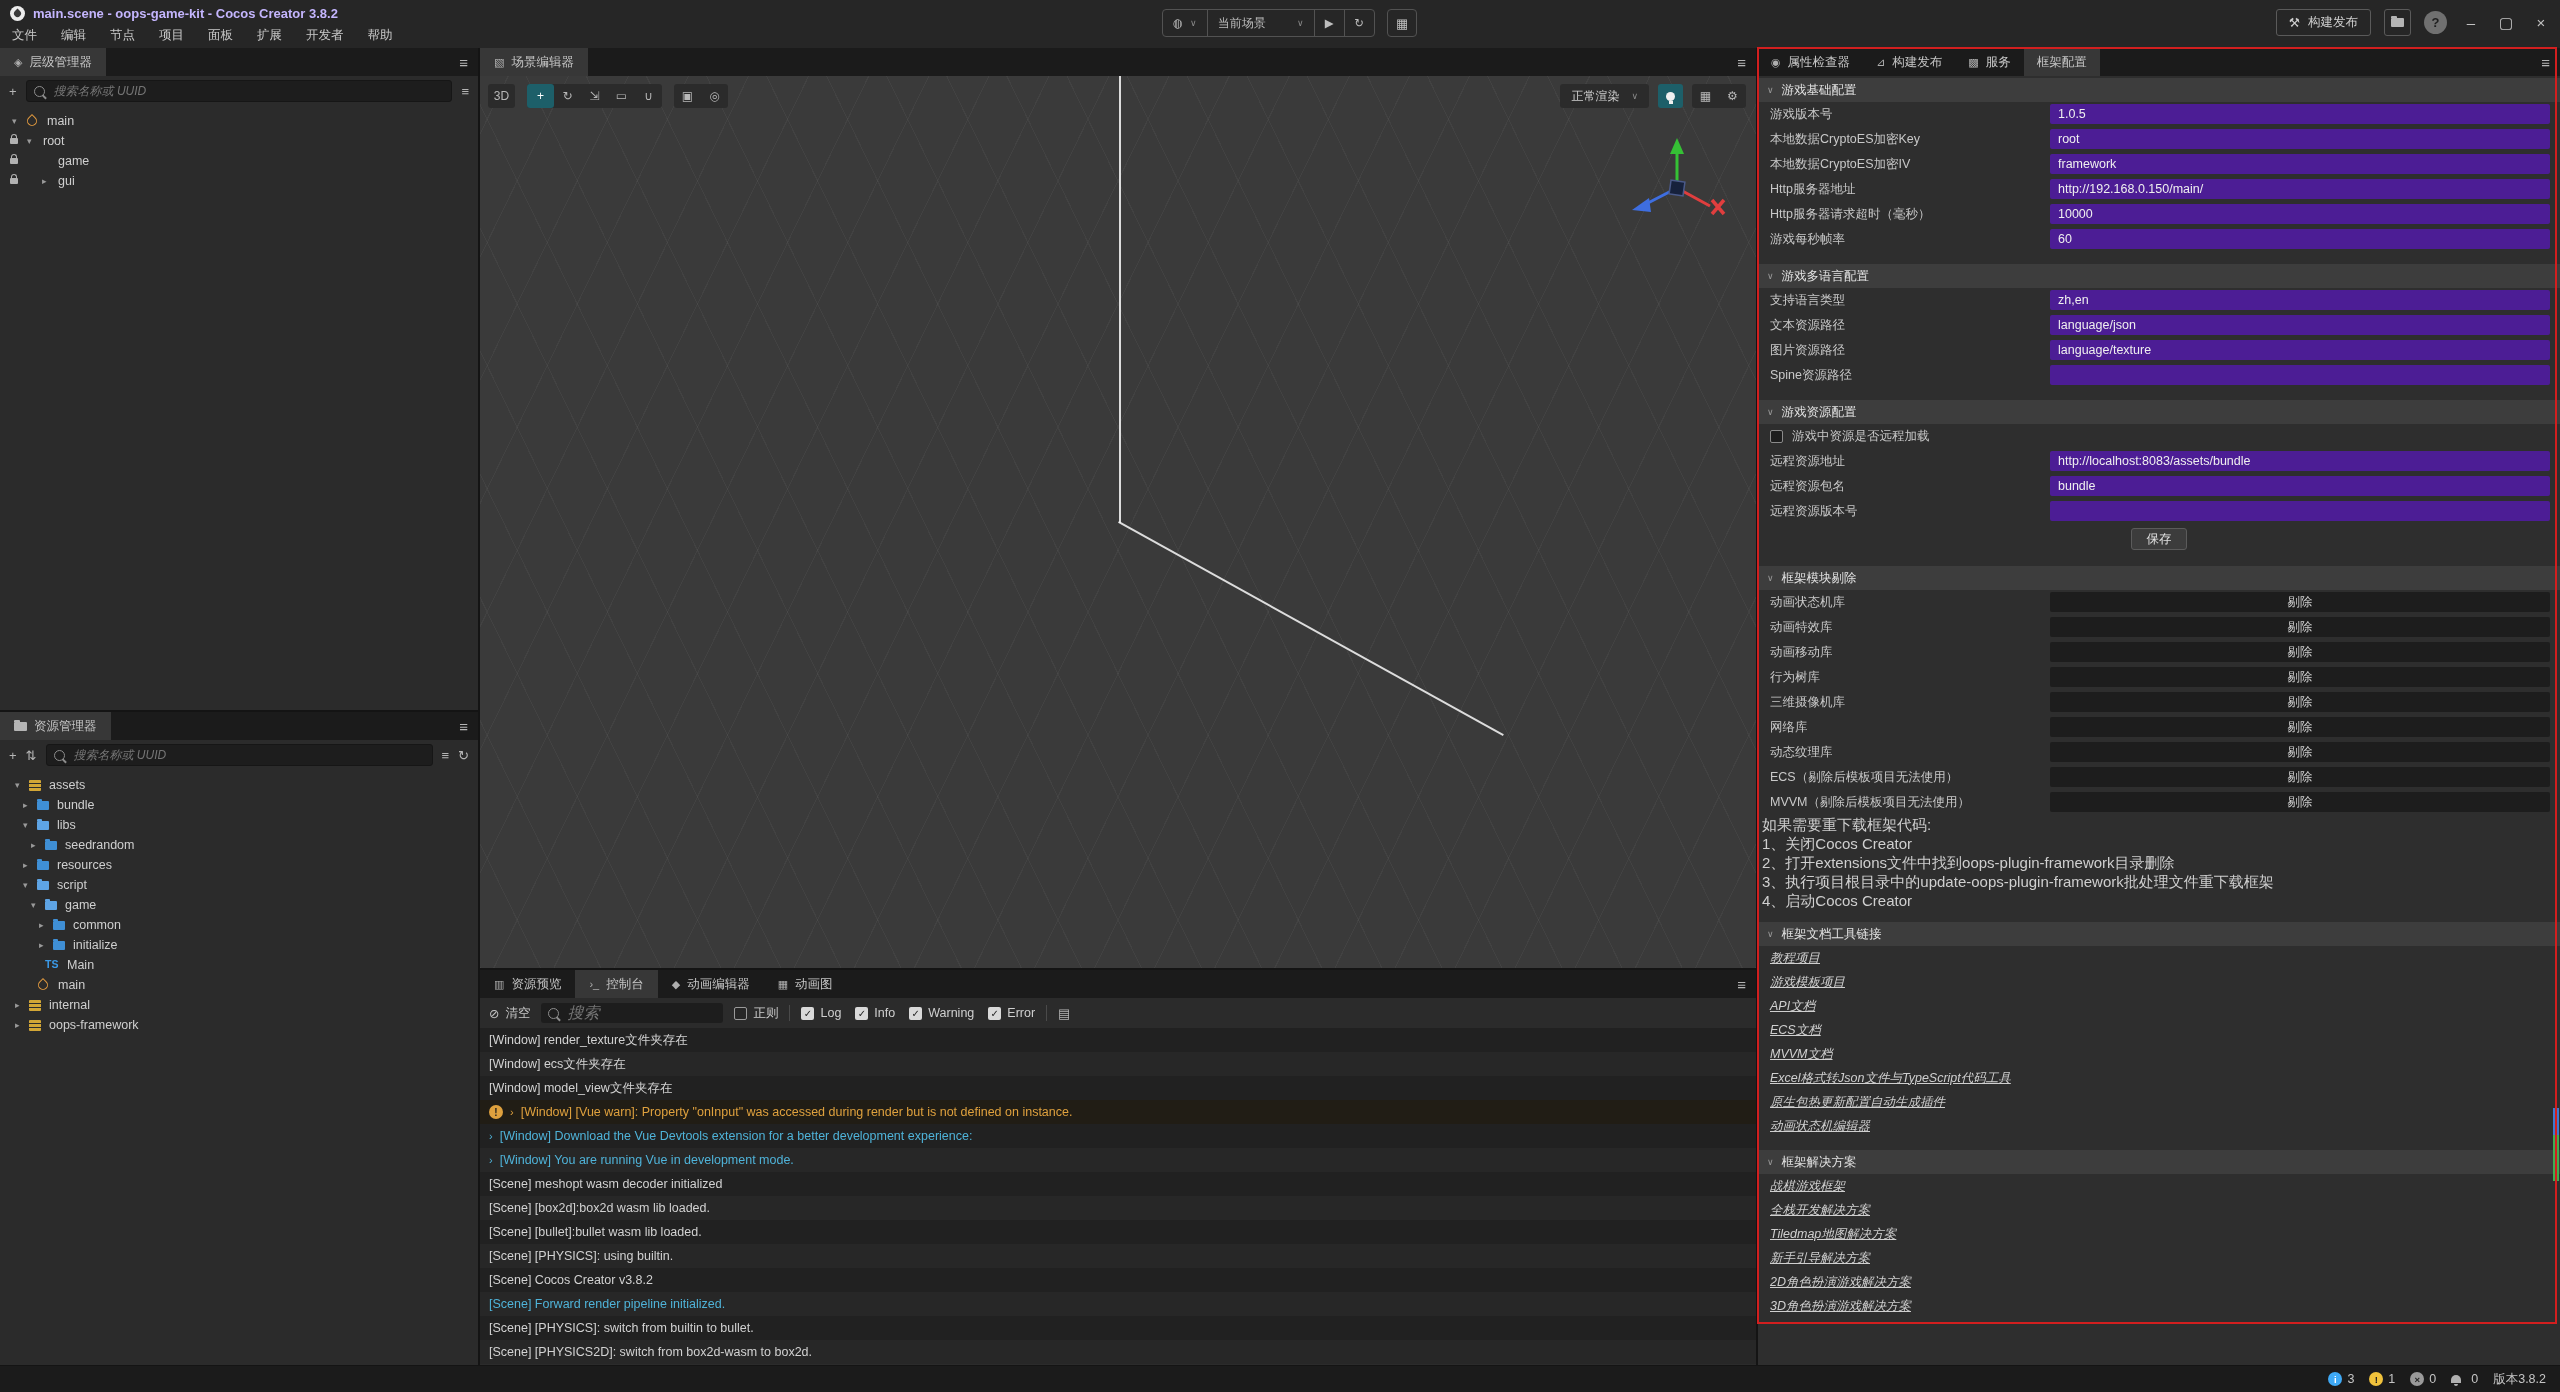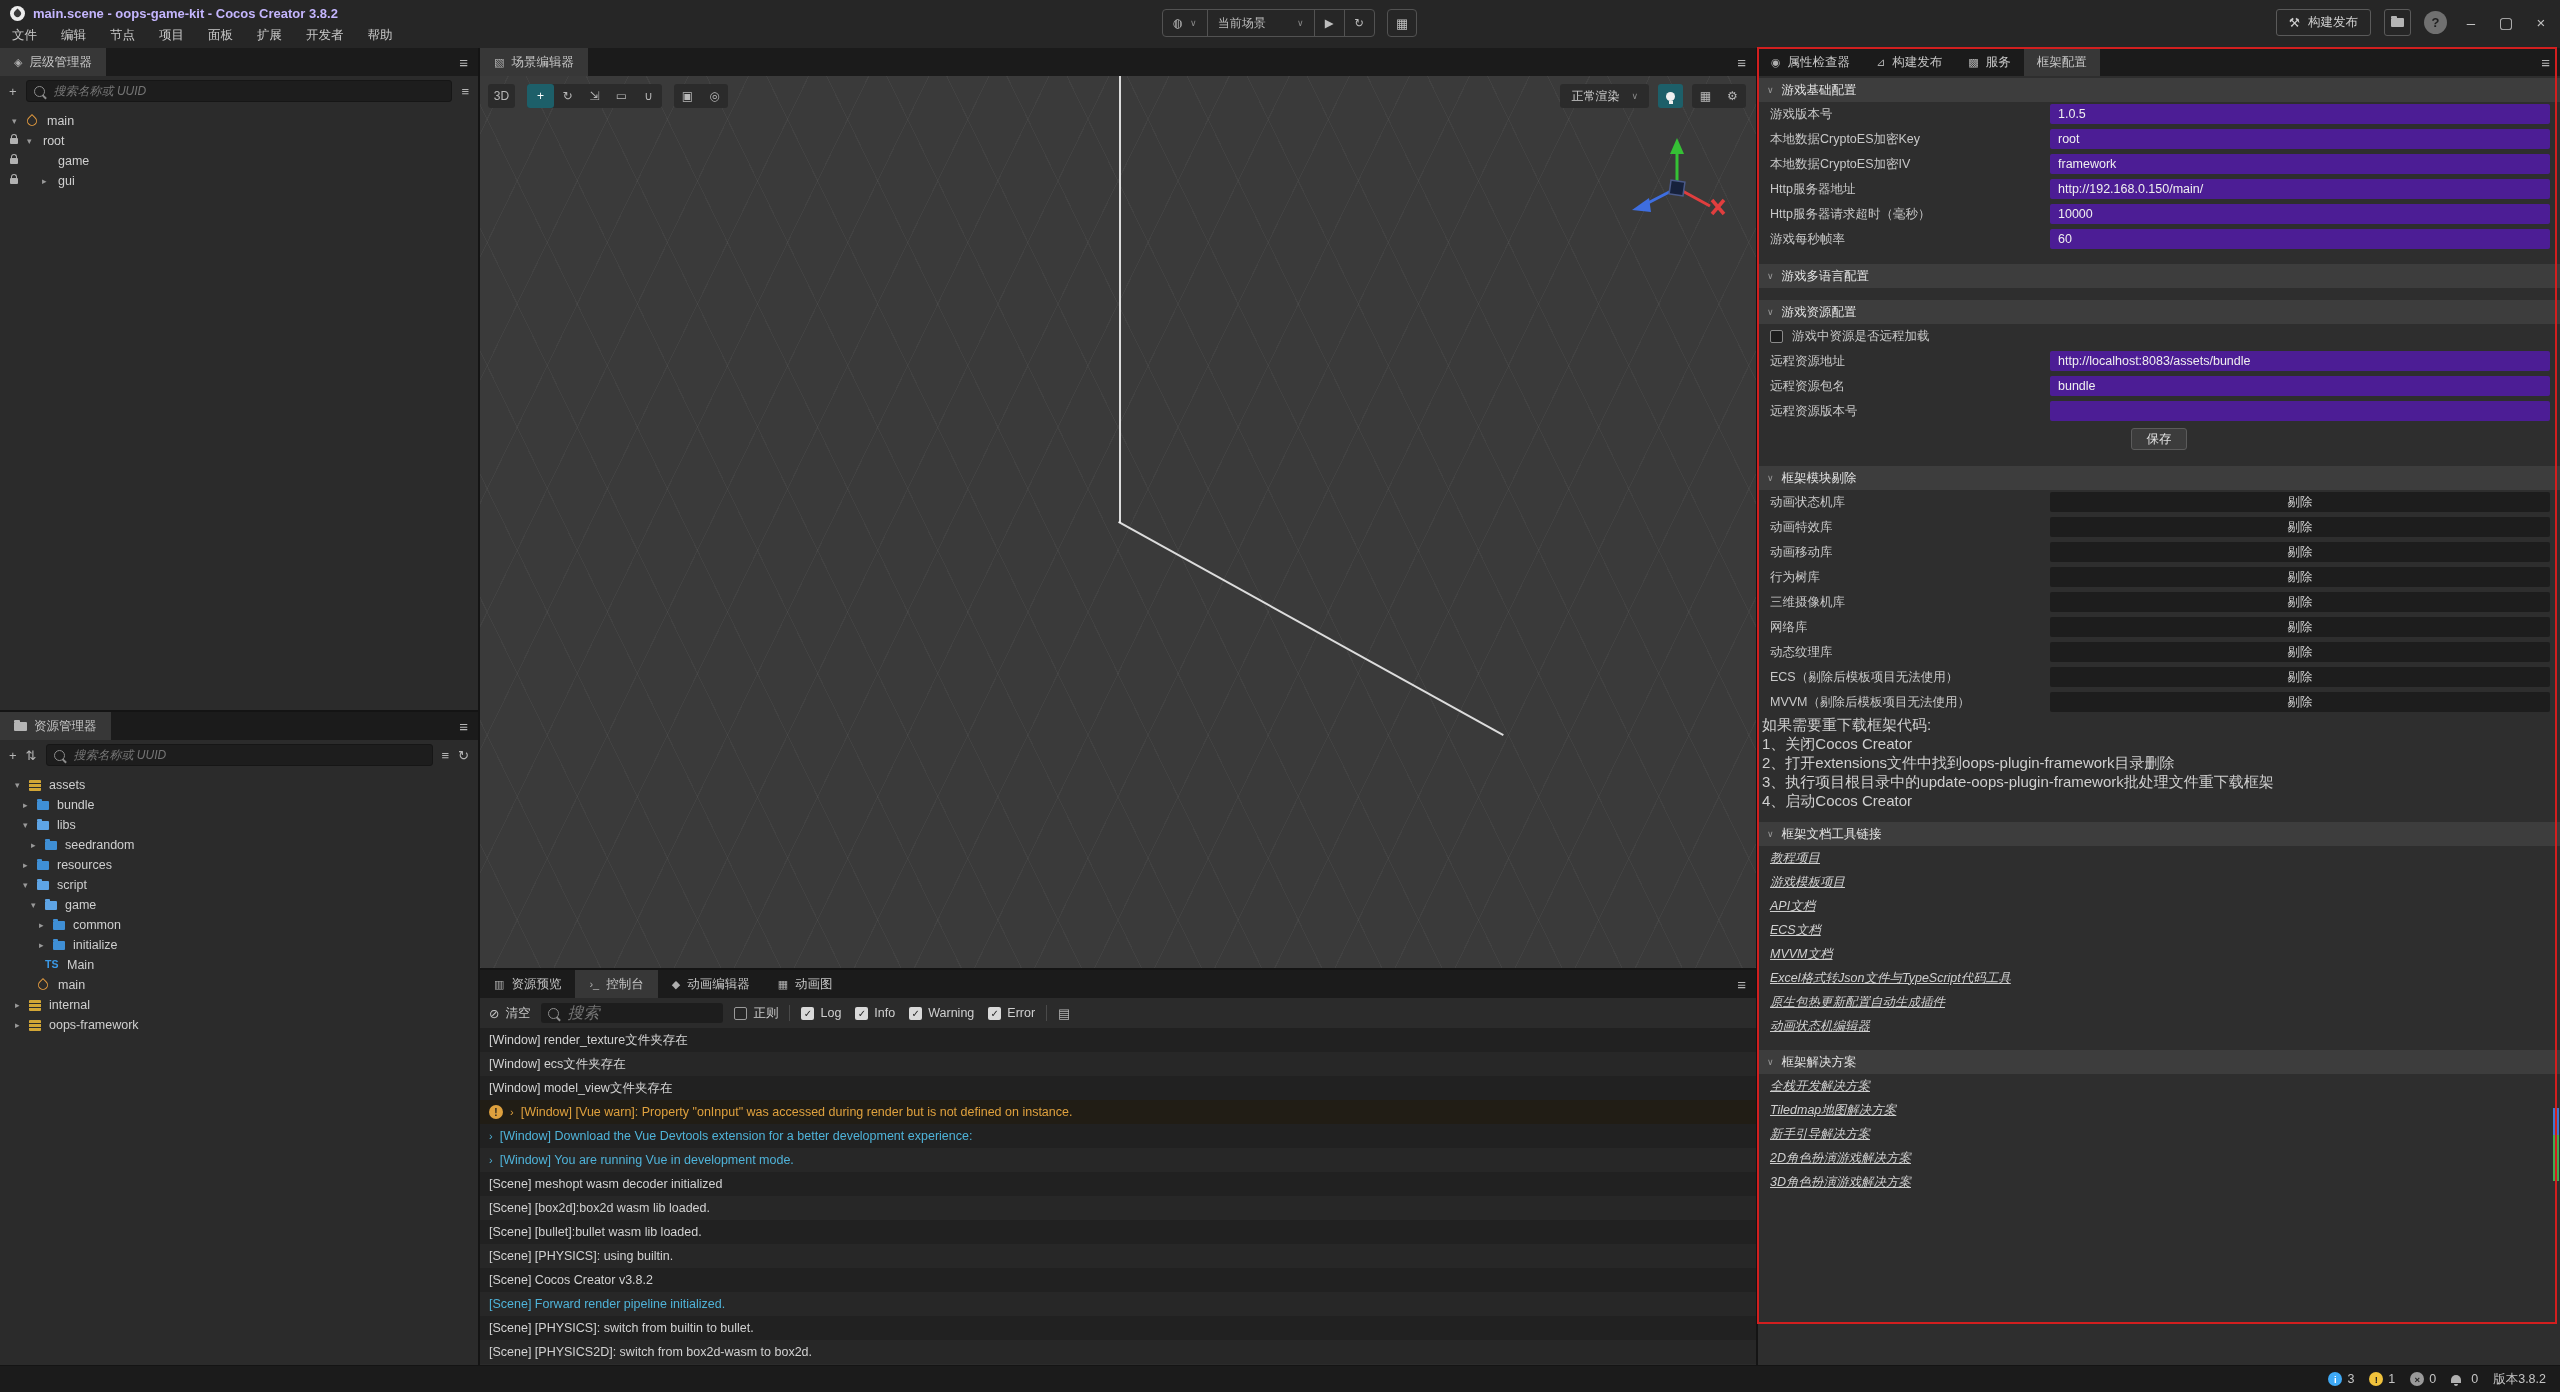--- a/index.html
+++ b/index.html
@@ -621,20 +621,42 @@
         <div class="prop-row">
           <span class="plabel">游戏每秒帧率</span>
           <div class="pvalue">60</div>
         </div>
       </div>
 
     <div class="sec-head">
       <span class="sec-chev">∨</span>
       <span>游戏多语言配置</span>
     </div>
+    <div>
+
+        <div class="prop-row">
+          <span class="plabel">支持语言类型</span>
+          <div class="pvalue">zh,en</div>
+        </div>
+
+        <div class="prop-row">
+          <span class="plabel">文本资源路径</span>
+          <div class="pvalue">language/json</div>
+        </div>
+
+        <div class="prop-row">
+          <span class="plabel">图片资源路径</span>
+          <div class="pvalue">language/texture</div>
+        </div>
+
+        <div class="prop-row">
+          <span class="plabel">Spine资源路径</span>
+          <div class="pvalue"></div>
+        </div>
+      </div>
 
     <div class="sec-head">
       <span class="sec-chev">∨</span>
       <span>游戏资源配置</span>
     </div>
     <div class="chk-row">
       <span class="chk"></span>
       <span class="plabel">游戏中资源是否远程加载</span>
     </div>
     <div>
@@ -749,20 +771,23 @@
           <span class="link">动画状态机编辑器</span>
         </div>
       </div>
 
     <div class="sec-head">
       <span class="sec-chev">∨</span>
       <span>框架解决方案</span>
     </div>
     <div>
 
+    <div class="link-row">
+          <span class="link">战棋游戏框架</span>
+        </div>
         <div class="link-row">
           <span class="link">全栈开发解决方案</span>
         </div>
         <div class="link-row">
           <span class="link">Tiledmap地图解决方案</span>
         </div>
         <div class="link-row">
           <span class="link">新手引导解决方案</span>
         </div>
         <div class="link-row">

